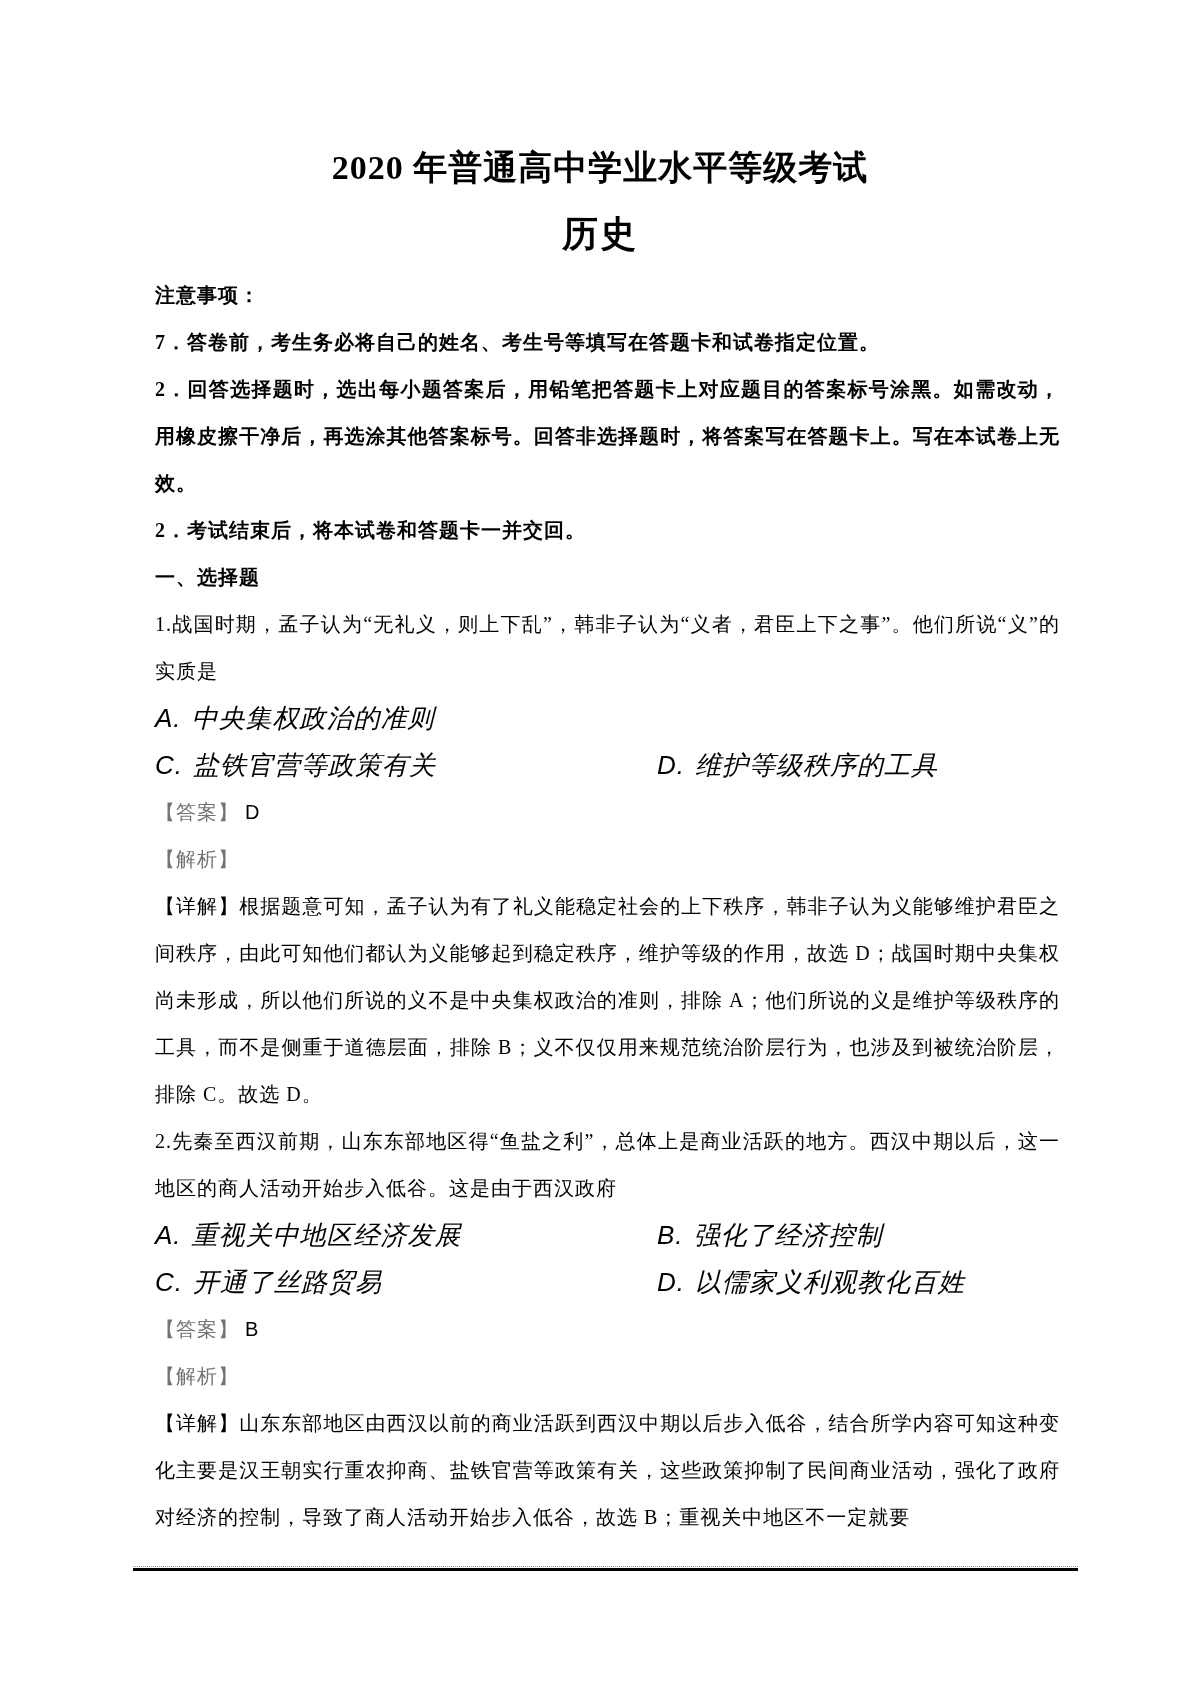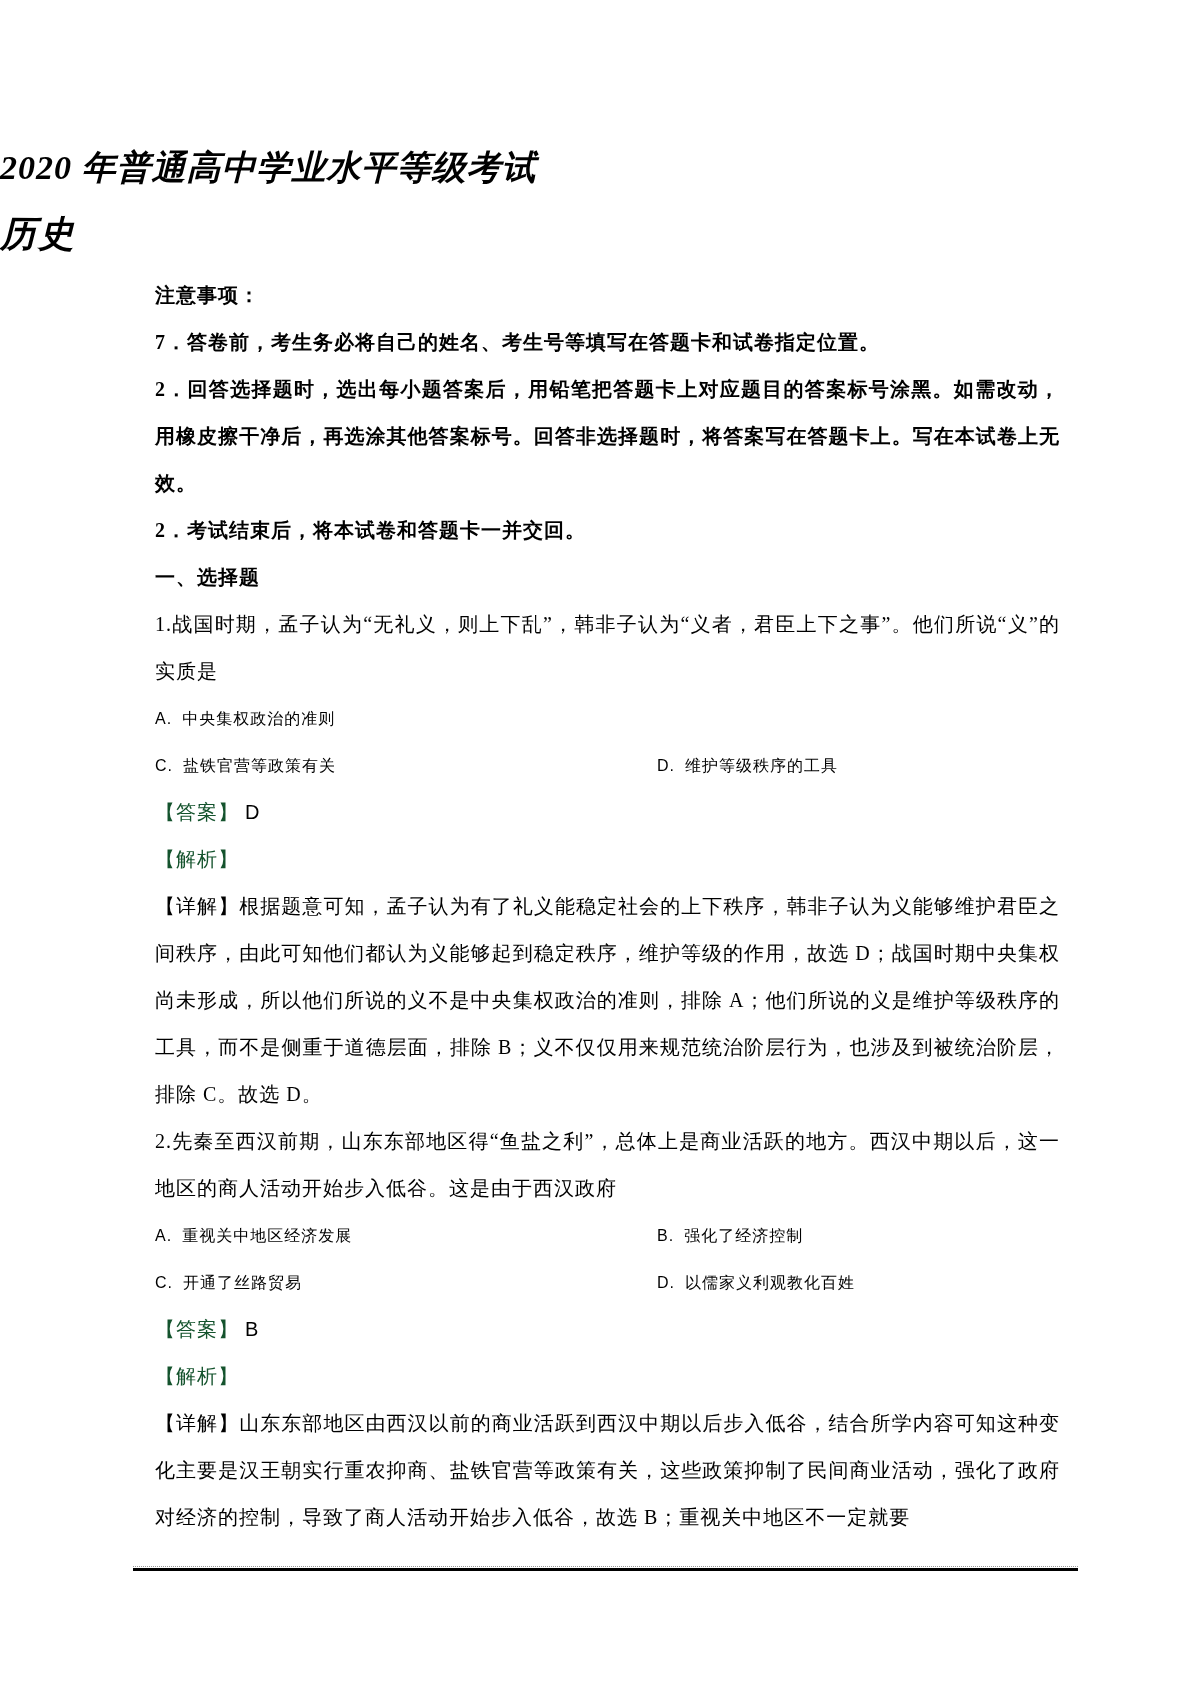--- a/index.html
+++ b/index.html
@@ -11,21 +11,21 @@
     position: relative;
     width: 1200px;
     height: 1698px;
     margin: 0 auto;
     background: #ffffff;
     overflow: hidden;
     font-family: "Liberation Serif", "DejaVu Serif", serif;
     color: #000000;
   }
   .doc-header {
-    font-style: italic;
+    text-align: center;
   }
   .exam-title {
     margin: 146px 0 0 0;
     font-size: 34px;
     line-height: 44px;
     font-weight: 700;
     letter-spacing: 1px;
   }
   .exam-subject {
     margin: 22px 0 8px 0;
@@ -47,31 +47,32 @@
     letter-spacing: 1px;
     text-align: justify;
   }
   .bold { font-weight: 700; }
   .minh-2 { min-height: 94px; }
   .minh-3 { min-height: 141px; }
   .minh-5 { min-height: 235px; }
   .options-row {
     display: flex;
     min-height: 47px;
-    font-size: 16px;
+    font-size: 26px;
     line-height: 47px;
     letter-spacing: 1px;
+    font-style: italic;
   }
   .opt-cell-first { width: 502px; flex: 0 0 502px; }
   .opt-cell-second { flex: 1; }
   .opt-label {
     font-family: "Liberation Sans", "DejaVu Sans", sans-serif;
     margin-right: 10px;
   }
-  .blue { color: #14532d; }
+  .blue { color: #737373; }
   .answer-letter {
     font-family: "Liberation Sans", "DejaVu Sans", sans-serif;
     margin-left: 6px;
   }
   .page-rule-hairline {
     position: absolute;
     left: 133px;
     top: 1566px;
     width: 945px;
     border-top: 1px dotted #999999;

